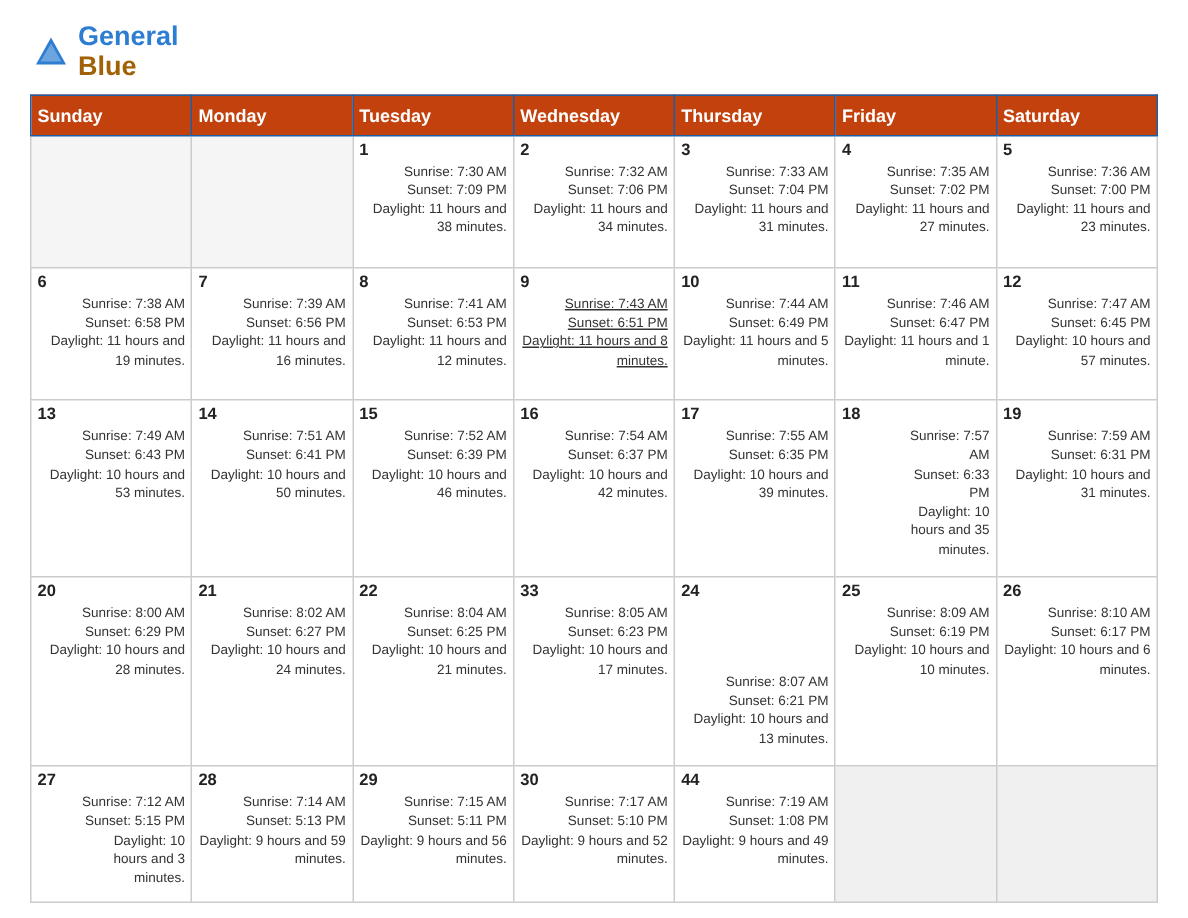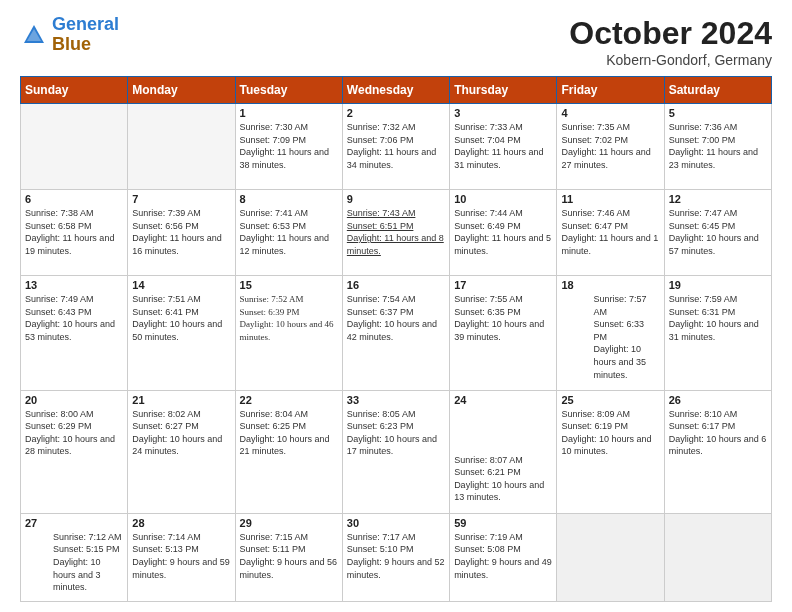--- a/index.html
+++ b/index.html
@@ -15,20 +15,21 @@
       height: 612px;
       padding: 15px 20px 10px 20px;
       display: flex;
       flex-direction: column;
     }
     .header {
       display: flex;
       justify-content: space-between;
       align-items: flex-start;
       margin-bottom: 8px;
+      flex-direction: column;
     }
     .logo {
       display: flex;
       align-items: center;
     }
     .logo-text {
       font-size: 18px;
       font-weight: bold;
       color: #1a1a2e;
       line-height: 1.1;
@@ -88,41 +89,38 @@
       font-size: 11px;
       font-weight: bold;
       color: #222;
       display: block;
       margin-bottom: 2px;
     }
     .day-info {
       font-size: 9px;
       color: #333;
       line-height: 1.4;
+      text-align: right;
     }
   </style>
 </head>
 <body>
 
 <div class="page">
   <div class="header">
     <div class="logo">
       <svg class="logo-icon" viewBox="0 0 28 28">
         <polygon points="14,4 24,22 4,22" fill="#2d7dd2"></polygon>
         <polygon points="14,8 21,20 7,20" fill="#fff" opacity="0.3"></polygon>
       </svg>
       <div class="logo-text">
         <div><span>General</span></div>
         <div><span style="color:#a16207">Blue</span></div>
       </div>
     </div>
-    <div class="title-section">
-      <div class="month-title">October 2024</div>
-      <div class="subtitle">Kobern-Gondorf, Germany</div>
-    </div>
   </div>
 
   <table class="calendar">
     <thead>
       <tr>
       <th>Sunday</th>
           <th>Monday</th>
           <th>Tuesday</th>
           <th>Wednesday</th>
           <th>Thursday</th>
@@ -217,21 +215,21 @@
 Daylight: 10 hours and 53 minutes.</div>
           </td>
           <td>
             <span class="day-number">14</span>
             <div class="day-info" style="white-space: pre-line;">Sunrise: 7:51 AM
 Sunset: 6:41 PM
 Daylight: 10 hours and 50 minutes.</div>
           </td>
           <td>
             <span class="day-number">15</span>
-            <div class="day-info" style="white-space: pre-line; font-family: Liberation Serif, serif;">Sunrise: 7:52 AM
+            <div class="day-info" style="white-space: pre-line;">Sunrise: 7:52 AM
 Sunset: 6:39 PM
 Daylight: 10 hours and 46 minutes.</div>
           </td>
           <td>
             <span class="day-number">16</span>
             <div class="day-info" style="white-space: pre-line;">Sunrise: 7:54 AM
 Sunset: 6:37 PM
 Daylight: 10 hours and 42 minutes.</div>
           </td>
           <td>
@@ -316,23 +314,23 @@
 Sunset: 5:11 PM
 Daylight: 9 hours and 56 minutes.</div>
           </td>
           <td>
             <span class="day-number">30</span>
             <div class="day-info" style="white-space: pre-line;">Sunrise: 7:17 AM
 Sunset: 5:10 PM
 Daylight: 9 hours and 52 minutes.</div>
           </td>
           <td>
-            <span class="day-number">59</span>
+            <span class="day-number">44</span>
             <div class="day-info" style="white-space: pre-line;">Sunrise: 7:19 AM
-Sunset: 5:08 PM
+Sunset: 1:08 PM
 Daylight: 9 hours and 49 minutes.</div>
           </td>
           <td class="shaded"></td>
           <td class="shaded"></td>
         </tr>
       </tbody>
   </table>
 </div>
 
 </body></html>

